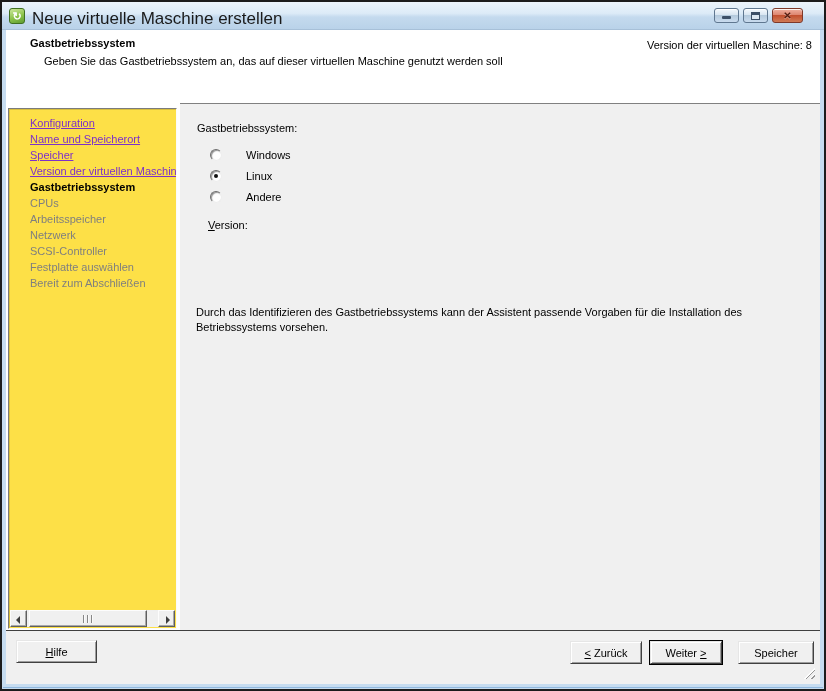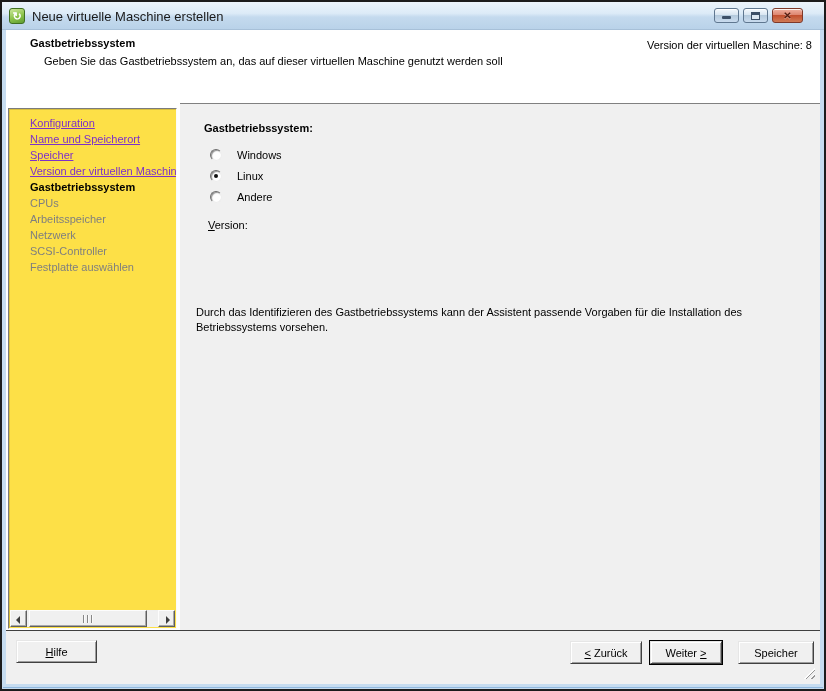--- a/index.html
+++ b/index.html
@@ -11,21 +11,21 @@
   .window::after { content:""; position:absolute; left:1px; right:1px; bottom:1px; height:1px; background:#8fb7dd; }
 
   
   .titlebar { position:absolute; left:0; top:0; right:0; height:28px;
               background:linear-gradient(180deg,#ecf4fc 0%,#dcebf7 42%,#c4daee 56%,#b9d2e9 100%);
               border-bottom:1px solid #a7c0d8; }
   .app-icon { position:absolute; left:7px; top:6px; width:16px; height:16px; border-radius:3px;
               background:linear-gradient(160deg,#cde89c 0%,#8bc34a 55%,#5e9c30 100%);
               border:1px solid #3f7021; color:#fff; font-size:11px; font-weight:bold;
               display:flex; align-items:center; justify-content:center; line-height:1; }
-  .window-title { position:absolute; left:30px; top:7px; font-size:13px; color:#1a1a1a; white-space:nowrap; }
+  .window-title { position:absolute; left:30px; top:7px; font-size:17px; color:#1a1a1a; white-space:nowrap; }
   .win-controls { position:absolute; top:6px; right:21px; display:flex; gap:4px; }
   .wbtn { width:25px; height:15px; border:1px solid #607priv890; border:1px solid #5f7790; border-radius:3px;
           background:linear-gradient(180deg,#f4f9fd 0%,#d8e5f1 45%,#b4cadd 50%,#c9dbee 100%);
           box-shadow:inset 0 1px 0 rgba(255,255,255,.85); position:relative; cursor:pointer; }
   .wbtn.close { width:31px; border-color:#7e३2a; border-color:#7e392a;
           background:linear-gradient(180deg,#f0b0a0 0%,#dd8670 45%,#c25030 50%,#d07a55 100%); }
   .glyph-min { position:absolute; left:7px; bottom:3px; width:9px; height:3px; background:#3c5068; border-radius:1px; }
   .glyph-max { position:absolute; left:7px; top:3px; width:9px; height:8px; border:1px solid #3c5068; border-top-width:3px; background:#dbe7f2; }
   .glyph-close { position:absolute; left:0; right:0; top:1px; text-align:center; font-size:10px; font-weight:bold; color:#541d10; text-shadow:0 1px 0 rgba(255,255,255,.4); }
 
@@ -58,22 +58,22 @@
   .arr.e { left:7px; border-left:4px solid #3e3e3e; }
   .sb-thumb { position:absolute; left:19px; top:0; width:118px; height:17px; background:#f0f0f0;
               border:1px solid; border-color:#fdfdfd #5f5f5f #5f5f5f #fdfdfd;
               box-shadow:inset -1px -1px 0 #a8a8a8; cursor:grab; }
   .grip { position:absolute; left:50%; top:4px; margin-left:-5px; width:10px; height:8px;
           background:repeating-linear-gradient(90deg,#878787 0 1px,#fafafa 1px 2px,transparent 2px 4px); }
 
   
   .main { position:absolute; left:174px; top:73px; right:0; bottom:53px;
           background:#f0f0f0; border-top:1px solid #808080; }
-  .group-label { position:absolute; left:24px; top:18px;font-weight:bold; }
-  .radio-row { position:absolute; left:30px; display:flex; align-items:center; gap:15px; height:14px; cursor:pointer; }
+  .group-label { position:absolute; left:17px; top:18px; }
+  .radio-row { position:absolute; left:30px; display:flex; align-items:center; gap:24px; height:14px; cursor:pointer; }
   .radio { width:12px; height:12px; border-radius:50%; background:#fff;
            border:1px solid #6d6d6d; border-bottom-color:#ededed; border-right-color:#ededed;
            box-shadow:inset 1px 1px 1px rgba(64,64,64,.55); position:relative; flex:0 0 auto; }
   .radio-row.checked .radio::after { content:""; position:absolute; left:3px; top:3px; width:4px; height:4px; border-radius:50%; background:#111; }
   .version-label { position:absolute; left:16px; top:115px;margin-left:12px; }
   .combo { position:absolute; left:15px; top:133px; width:376px; height:21px; background:#fff;
            border:1px solid; border-color:#6d6d6d #f5f5f5 #f5f5f5 #6d6d6d;
            box-shadow:inset 1px 1px 0 #9b9b9b; cursor:pointer; }
   .combo-text { position:absolute; left:4px; top:0; right:22px; line-height:19px; white-space:nowrap; overflow:hidden; }
   .combo-btn { position:absolute; right:1px; top:1px; bottom:1px; width:17px; background:#f0f0f0;
@@ -135,20 +135,21 @@
         <div class="step link">Konfiguration</div>
         <div class="step link">Name und Speicherort</div>
         <div class="step link">Speicher</div>
         <div class="step link">Version der virtuellen Maschine</div>
         <div class="step current">Gastbetriebssystem</div>
         <div class="step disabled">CPUs</div>
         <div class="step disabled">Arbeitsspeicher</div>
         <div class="step disabled">Netzwerk</div>
         <div class="step disabled">SCSI-Controller</div>
         <div class="step disabled">Festplatte auswählen</div>
+        <div class="step disabled">Bereit zum Abschließen</div>
       </div>
       <div class="hscroll">
         <div class="sb-btn left">
             <span class="arr w"></span>
           </div>
         <div class="sb-thumb">
             <span class="grip"></span>
           </div>
         <div class="sb-btn right">
             <span class="arr e"></span>

